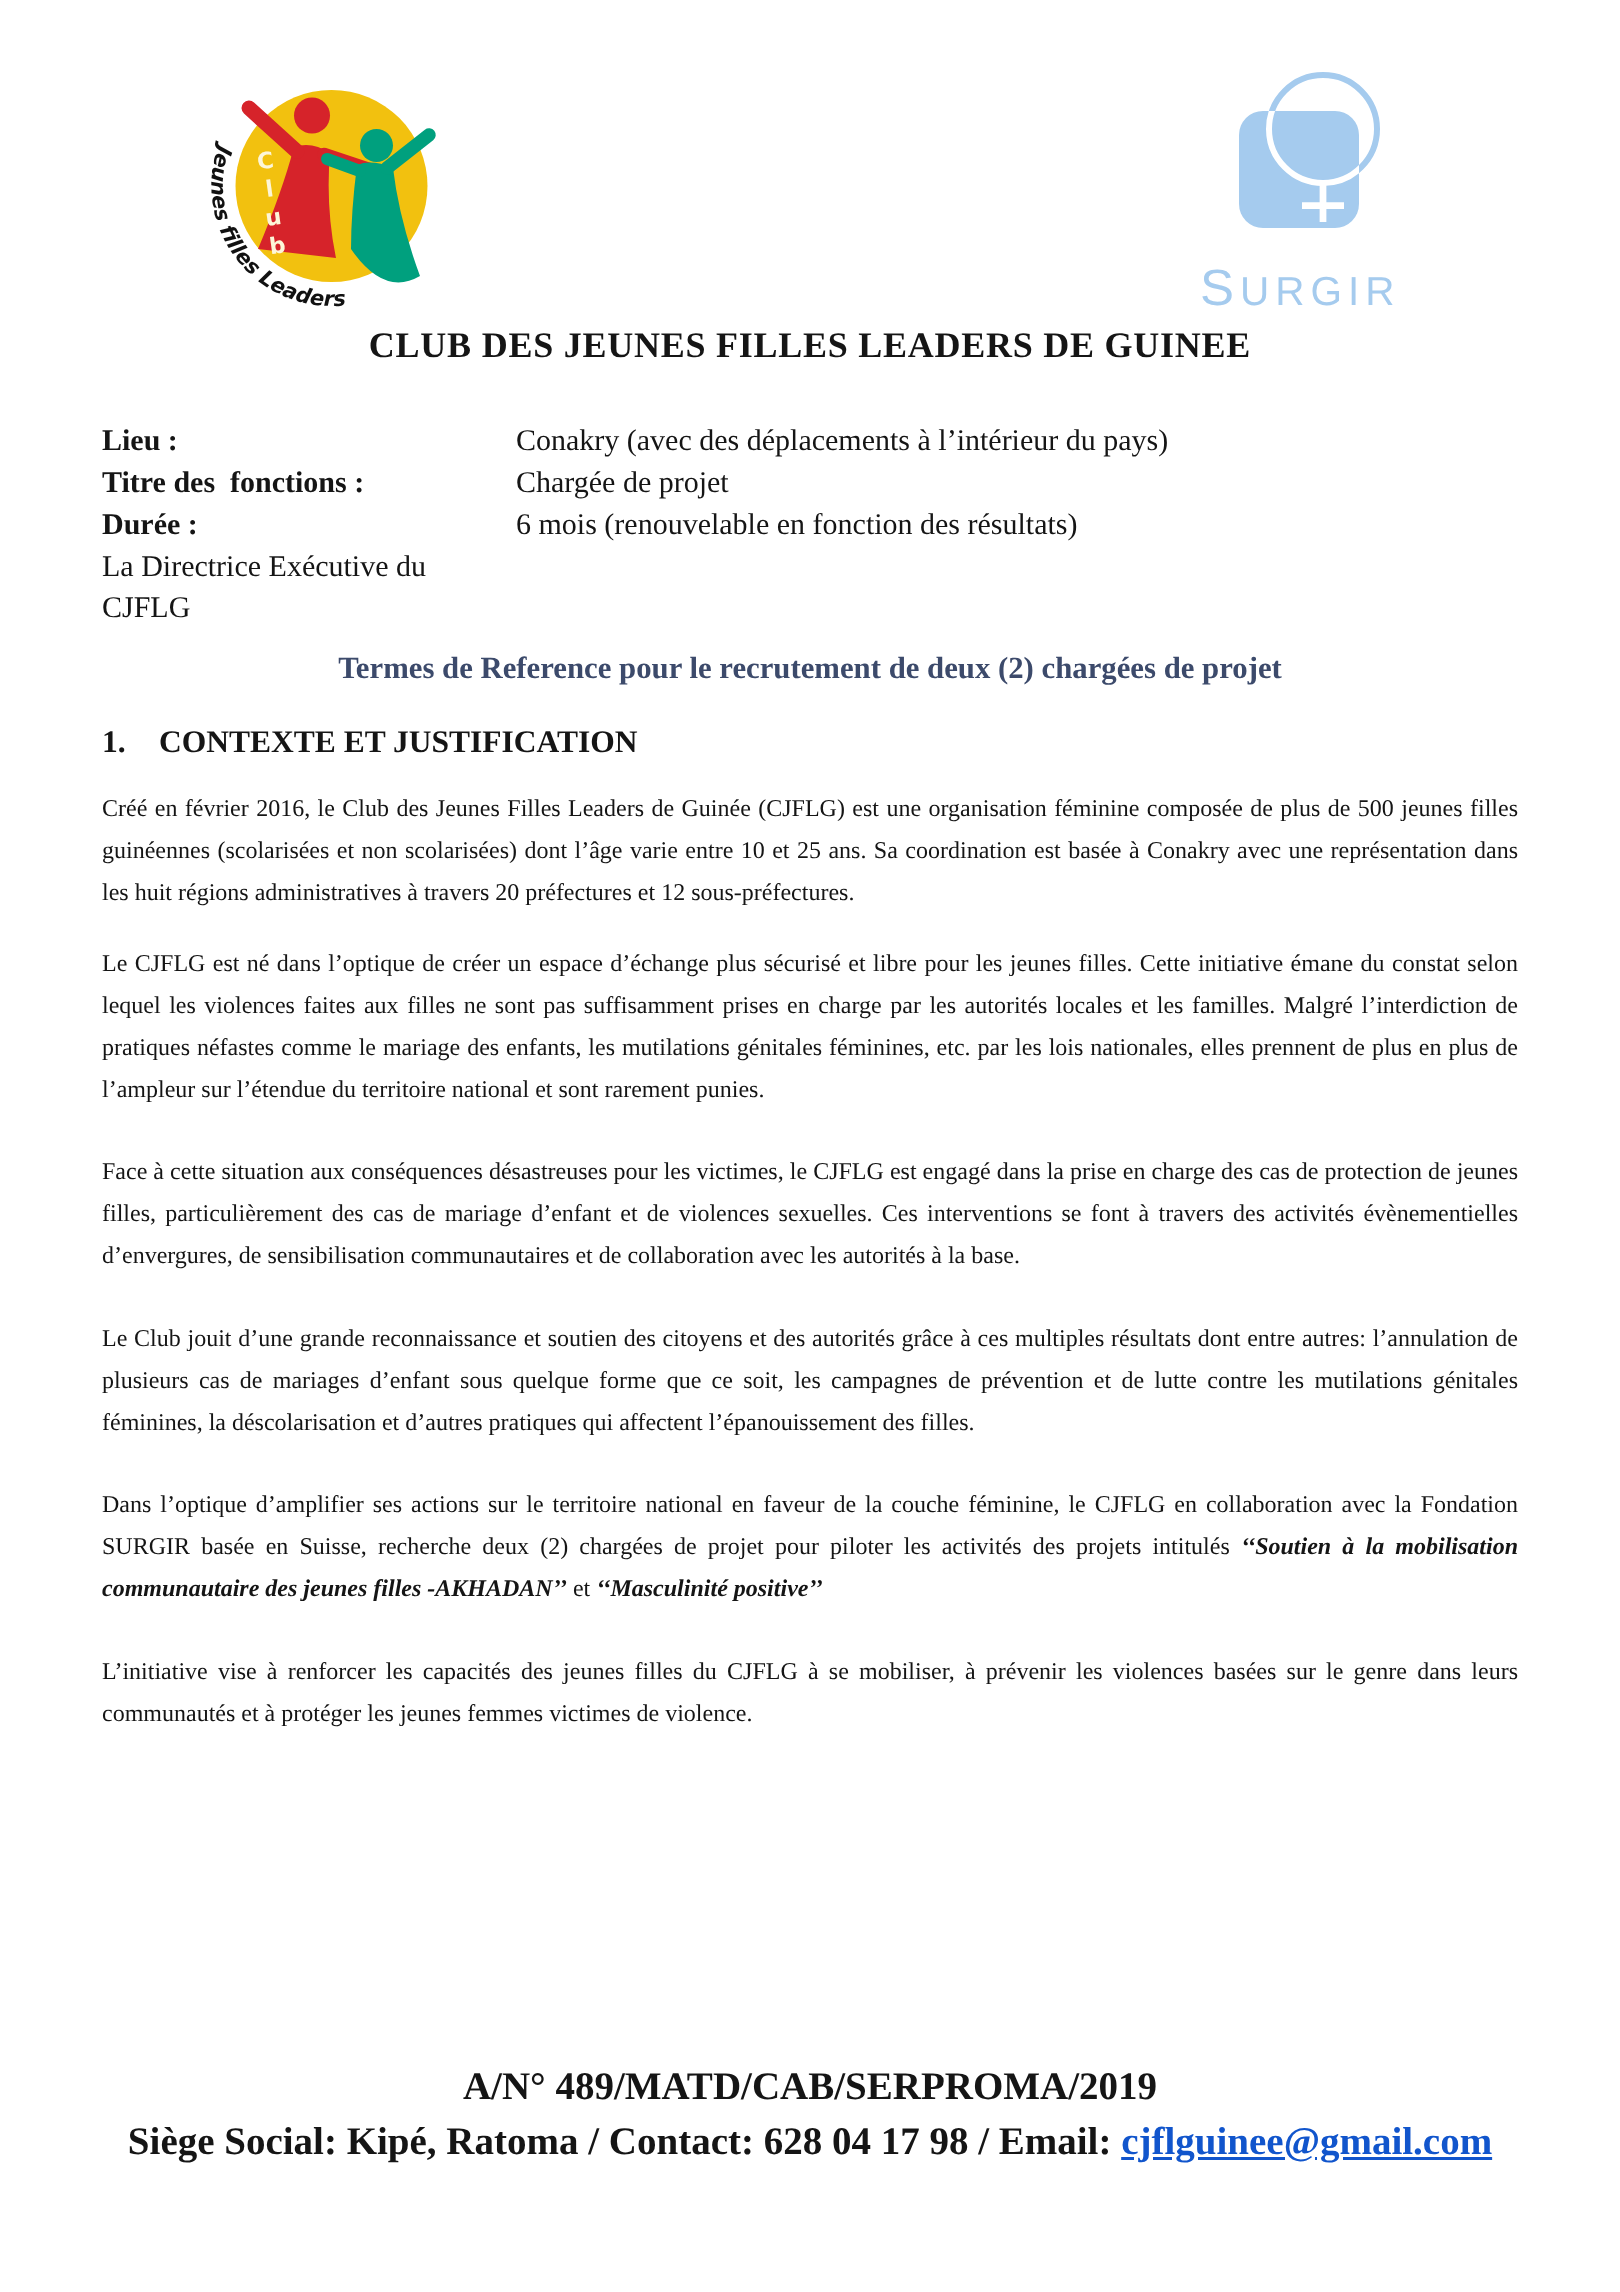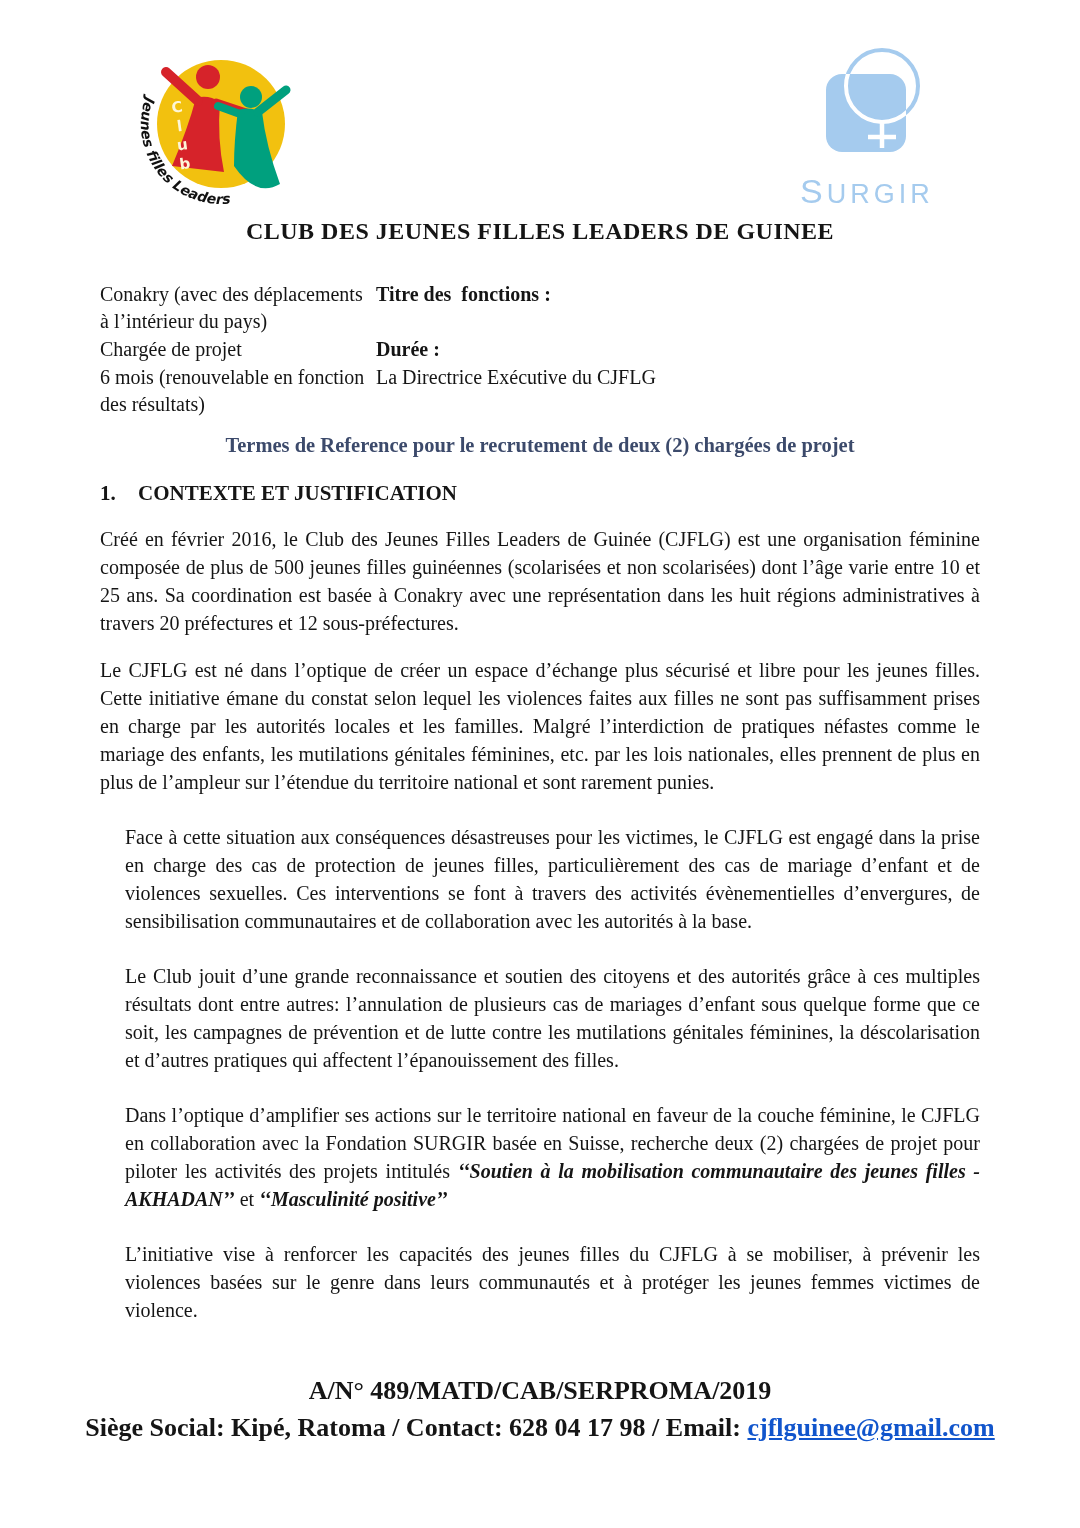--- a/index.html
+++ b/index.html
@@ -25,43 +25,43 @@
   }
   .surgir-logo { position: absolute; left: 798px; top: 44px; width: 165px; height: 152px; }
   .surgir-word {
     margin-top: 14px; margin-left: 2px;
     color: #a5cbee; font-family: "Liberation Sans", sans-serif;
     letter-spacing: 4px; font-weight: 400; line-height: 1;
   }
   .surgir-word .big { font-size: 34px; }
   .surgir-word .rest { font-size: 27px; }
   
-  .content { padding: 0 100px; }
+  .content { padding: 0 68px; }
   .doc-title {
     margin-top: 218px;
     text-align: center;
     font-size: 24px; font-weight: bold;
     letter-spacing: 0.5px;
   }
   .info-block { margin-top: 36px; display: grid; grid-template-columns: 276px 1fr; row-gap: 1px; font-size: 20px; line-height: 27px; }
   .info-label { font-weight: bold; white-space: pre-wrap; }
   .subtitle {
     margin-top: 16px;
     text-align: center;
     color: #3c4a6b;
     font-weight: bold; font-size: 20.5px;
   }
   .section-heading { margin-top: 24px; font-size: 21px; font-weight: bold; display: flex; }
   .section-number { width: 38px; }
   .body-par {
     margin-top: 19px;
-    font-size: 20px; line-height: 28px;
+    font-size: 16px; line-height: 28px;
     text-align: justify;
   }
-  .body-par.gap-lg { margin-top: 27px; margin-left: 25px; }
+  .body-par.gap-lg { margin-top: 27px; }
   .bold-italic { font-weight: bold; font-style: italic; }
   
   .footer { position: absolute; top: 1376px; left: 0; width: 100%; text-align: center; font-weight: bold; font-size: 26px; }
   .footer-line2 { margin-top: 7px; }
   .email-link { color: #1155cc; text-decoration: underline; cursor: pointer; }
 </style>
 </head>
 <body>
 
 <div class="page">
@@ -112,20 +112,21 @@
     <div class="surgir-word">
       <span class="big">S</span><span class="rest">URGIR</span>
     </div>
   </div>
 
   <div class="content">
 
     <div class="doc-title">CLUB DES JEUNES FILLES LEADERS DE GUINEE</div>
 
     <div class="info-block">
+      <span class="info-label">Lieu :</span>
       <span class="info-value">Conakry (avec des déplacements à l’intérieur du pays)</span>
       <span class="info-label">Titre des  fonctions :</span>
       <span class="info-value">Chargée de projet</span>
       <span class="info-label">Durée :</span>
       <span class="info-value">6 mois (renouvelable en fonction des résultats)</span>
       <span class="info-value">La Directrice Exécutive du CJFLG</span>
     </div>
 
     <div class="subtitle">Termes de Reference pour le recrutement de deux (2) chargées de projet</div>
 

